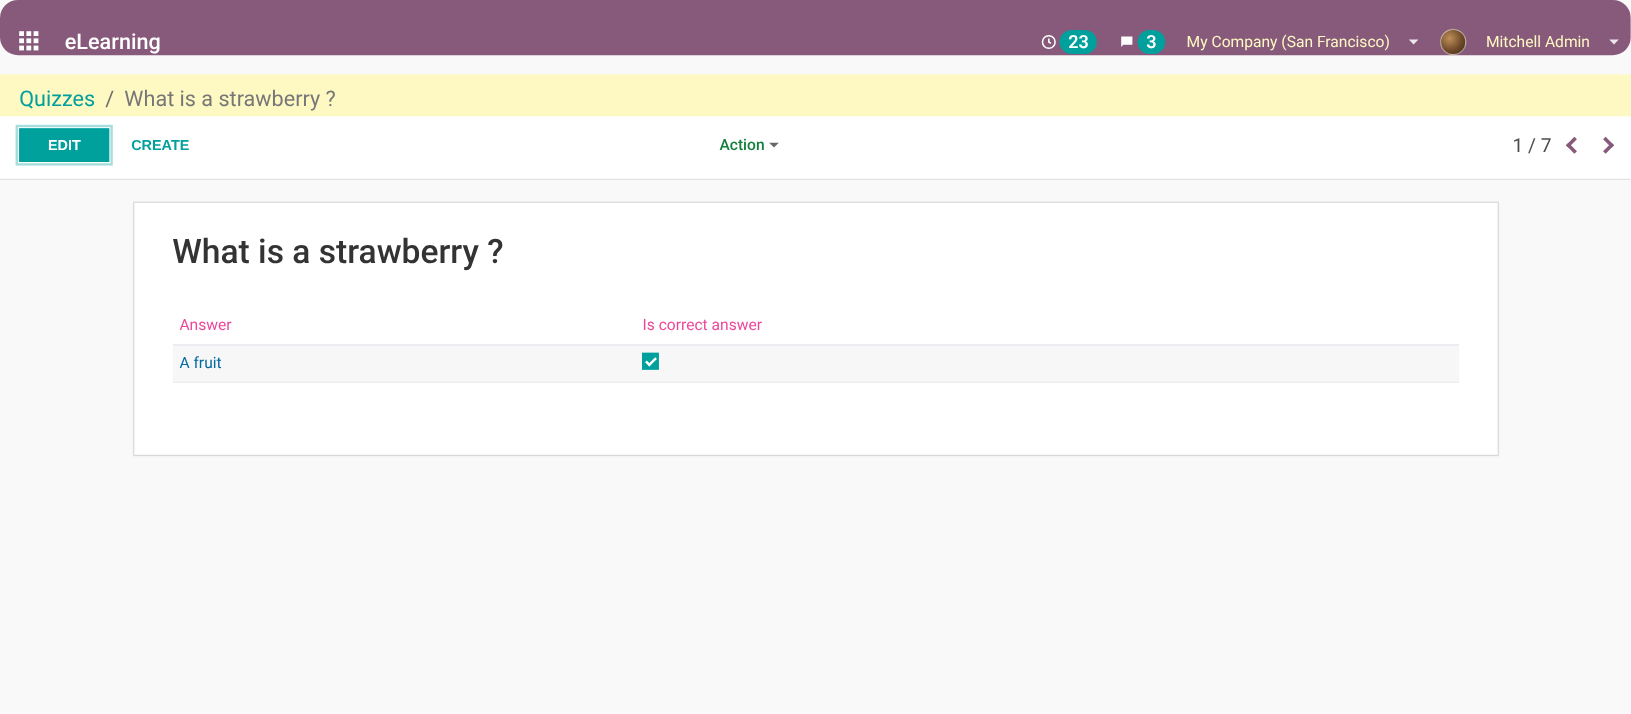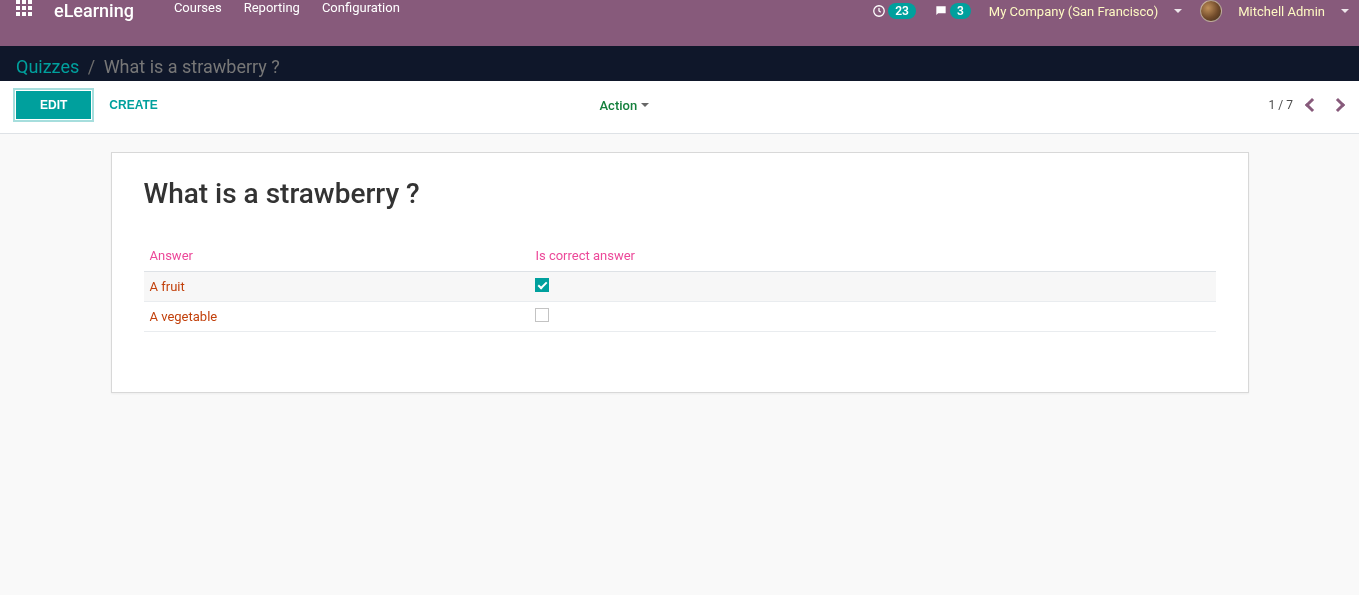--- a/index.html
+++ b/index.html
@@ -12,22 +12,23 @@
     height: 595px;
     overflow: hidden;
   }
 
   
   .topbar {
     height: 46px;
     background: #875a7b;
     color: #fff;
     display: flex;
-    align-items: flex-start;
+    align-items: flex-end;
     padding: 0 10px;
+    border-radius: 15px;
   }
   .apps-icon {
     width: 20px; height: 20px;
     display: grid;
     grid-template-columns: repeat(3, 4px);
     grid-template-rows: repeat(3, 4px);
     gap: 2px;
     margin-left: 6px;
     margin-right: 18px;
     cursor: pointer;
@@ -55,21 +56,21 @@
     display: inline-flex;
     align-items: center;
     gap: 4px;
     cursor: pointer;
   }
   .pill {
     background: #00a09d;
     color: #fff;
     border-radius: 10px;
     padding: 1px 7px;
-    font-size: 12px;
+    font-size: 15px;
     font-weight: 600;
     margin-left: -2px;
   }
   .company-switch, .user-switch {
     display: flex;
     align-items: center;
     gap: 16px;
     color: #fef9c3;
     font-size: 13px;
     cursor: pointer;
@@ -85,22 +86,23 @@
   .avatar {
     width: 22px; height: 22px;
     border-radius: 50%;
     background: radial-gradient(circle at 35% 35%, #c0905a 0%, #704a2a 55%, #3a2a18 100%);
     border: 1px solid rgba(255,255,255,0.5);
   }
   .clock-icon svg, .chat-icon svg { display:block; }
 
   
   .breadcrumb-bar {
-    background: #0f172a;
+    background: #fef9c3;
     padding: 10px 16px 4px 16px;
+    margin-top: 16px;
   }
   .breadcrumb {
     font-size: 18px;
     color: #6c6c6c;
   }
   .breadcrumb .link {
     color: #00a09d;
     cursor: pointer;
   }
   .breadcrumb .sep { color: #6c6c6c; margin: 0 4px; }
@@ -151,21 +153,21 @@
     font-weight: 500;
     cursor: pointer;
   }
   .action-dropdown .caret-down { border-top-color: #4c4c4c; }
   .pager {
     margin-left: auto;
     display: flex;
     align-items: center;
     gap: 14px;
     color: #4c4c4c;
-    font-size: 12px;
+    font-size: 16px;
   }
   .pager-arrows { display: flex; gap: 16px; }
   .chevron {
     width: 10px; height: 10px;
     border-style: solid;
     border-color: #875a7b;
     border-width: 0 3px 3px 0;
     display: inline-block;
     cursor: pointer;
   }
@@ -199,21 +201,21 @@
     color: #ec4899;
     font-size: 13px;
     font-weight: 400;
     padding: 8px 6px;
     border-bottom: 1px solid #dee2e6;
   }
   .answer-table td {
     padding: 6px 6px;
     border-bottom: 1px solid #e9ecef;
     font-size: 13px;
-    color: #c2410c;
+    color: #0369a1;
   }
   .answer-table tbody tr:nth-child(odd) {
     background: #f7f7f7;
   }
   .answer-table th:first-child, .answer-table td:first-child { width: 36%; }
 
   .chk {
     width: 14px; height: 14px;
     border: 1px solid #c3c3c3;
     display: inline-block;
@@ -245,25 +247,20 @@
       <span></span>
       <span></span>
     <span></span>
       <span></span>
       <span></span>
     <span></span>
       <span></span>
       <span></span>
   </div>
   <div class="brand">eLearning</div>
-  <div class="nav-items">
-    <div class="nav-item">Courses</div>
-    <div class="nav-item">Reporting</div>
-    <div class="nav-item">Configuration</div>
-  </div>
   <div class="topbar-right">
     <div class="badge-pill">
       <span class="clock-icon">
         <svg width="14" height="14" viewBox="0 0 24 24" fill="none" stroke="#fff" stroke-width="2.2">
             <circle cx="12" cy="12" r="9"></circle>
             <path d="M12 7v5l3 2"></path>
           </svg>
       </span>
       <span class="pill">23</span>
     </div>
@@ -322,20 +319,16 @@
         <tr>
           <th>Answer</th>
           <th>Is correct answer</th>
         </tr>
       </thead>
       <tbody>
         <tr>
           <td>A fruit</td>
           <td><span class="chk checked"></span></td>
         </tr>
-        <tr>
-          <td>A vegetable</td>
-          <td><span class="chk"></span></td>
-        </tr>
       </tbody>
     </table>
   </div>
 </div>
 
 </body></html>

